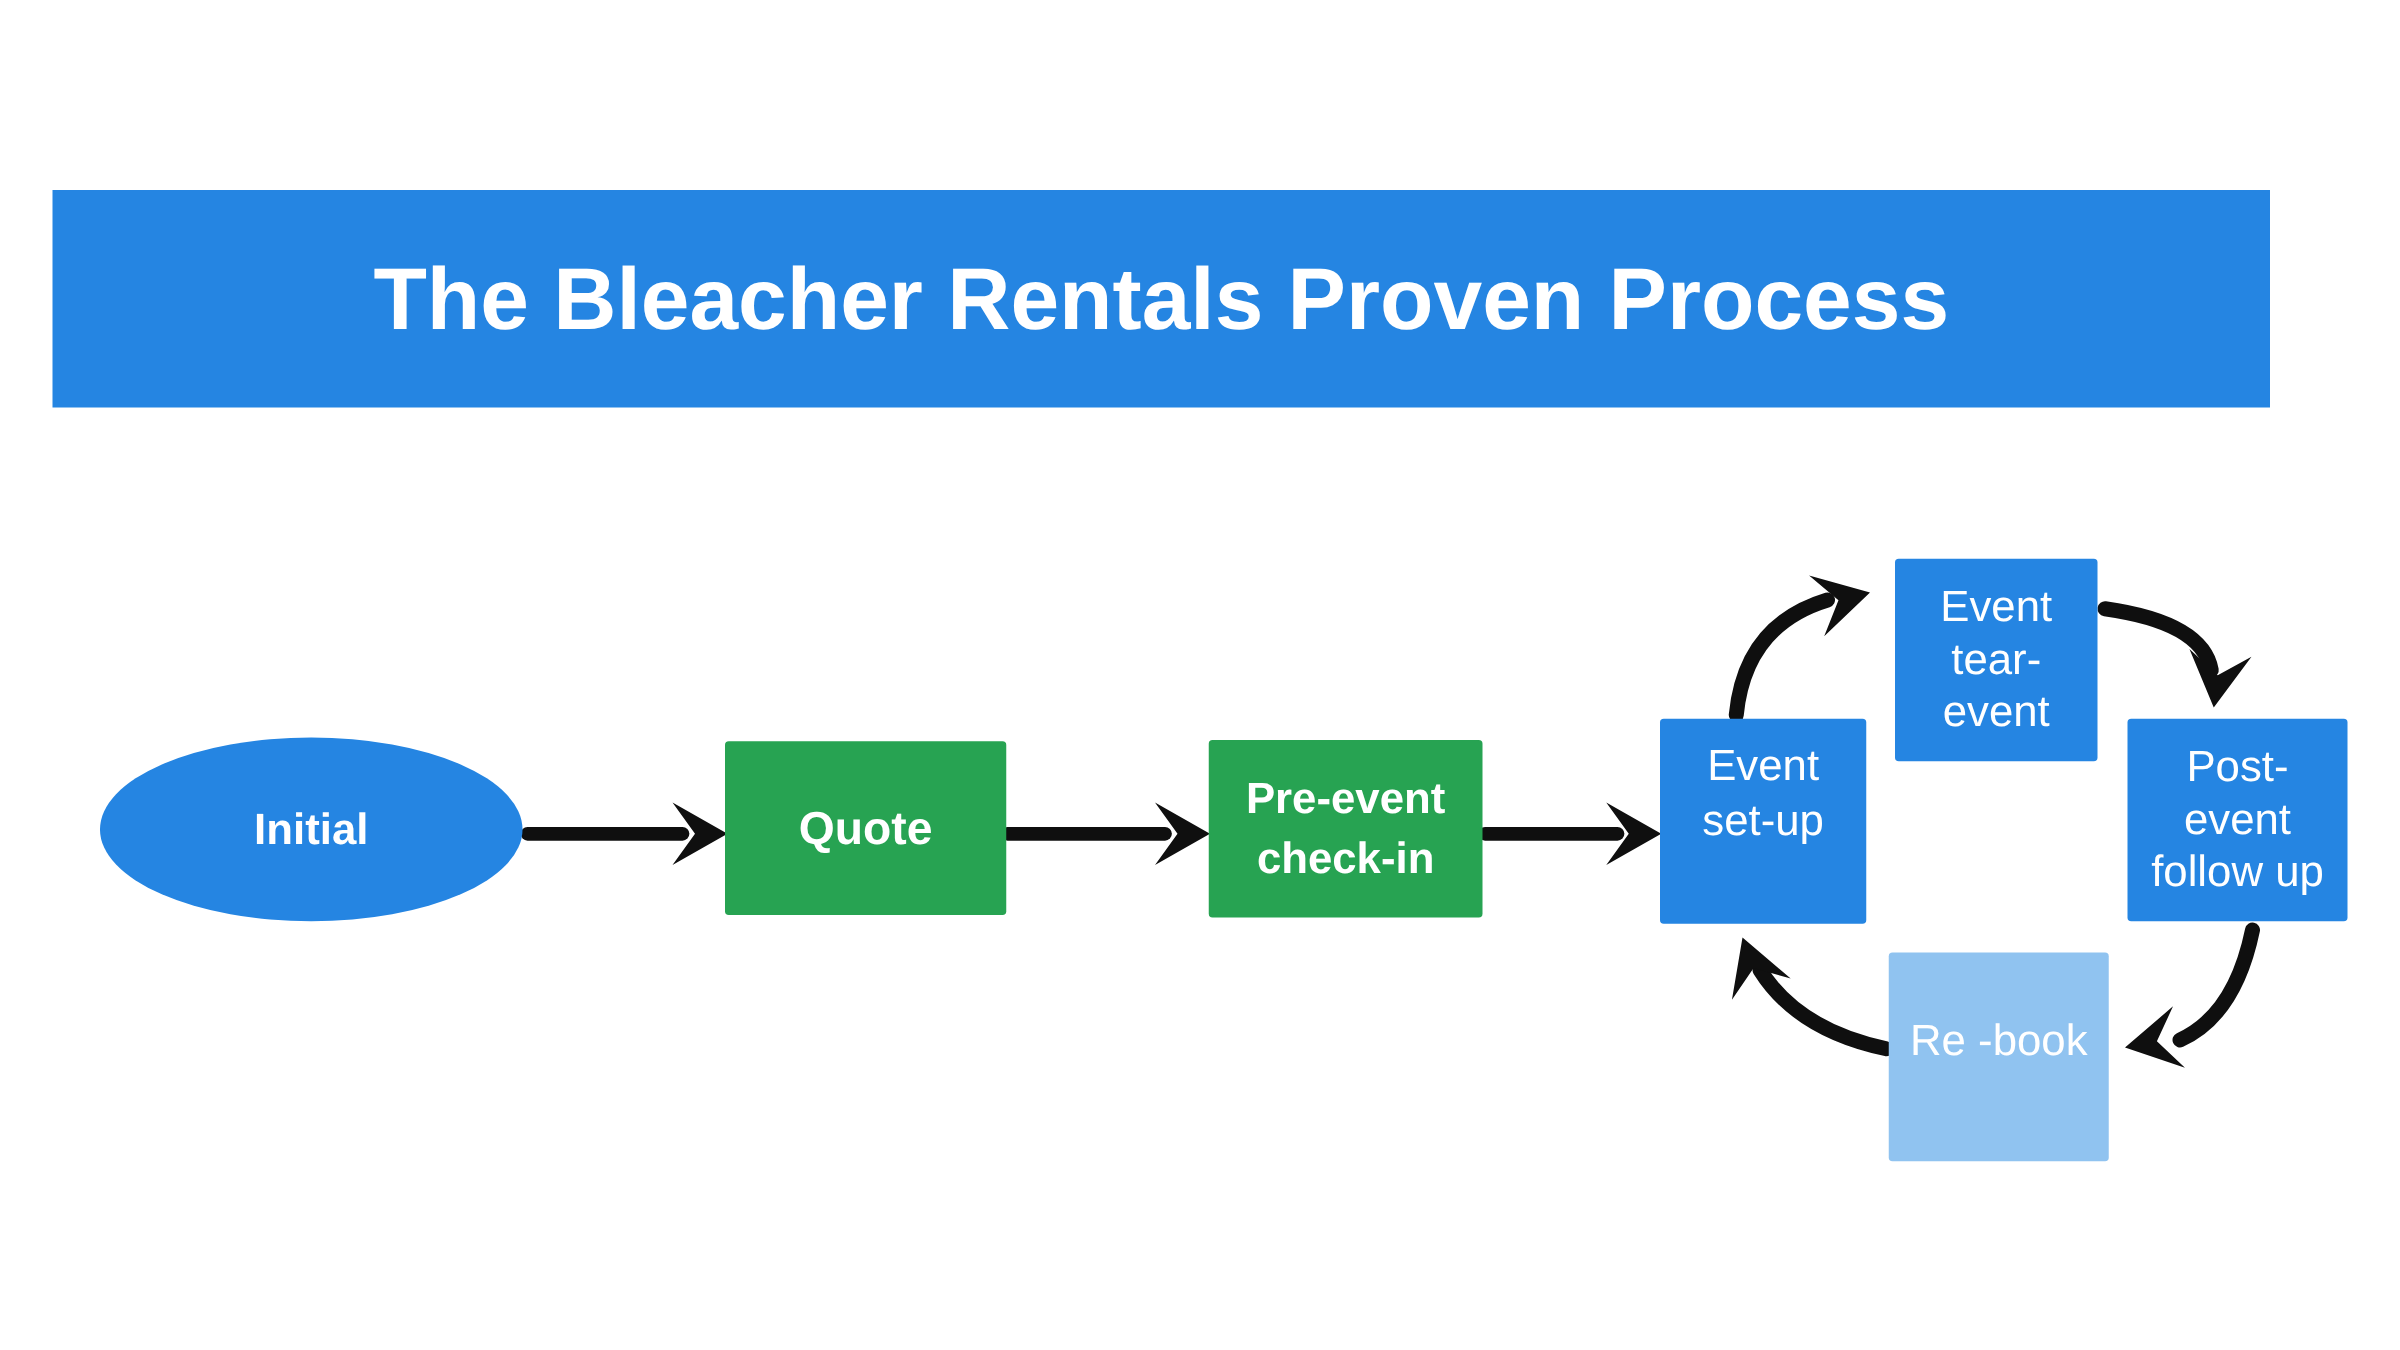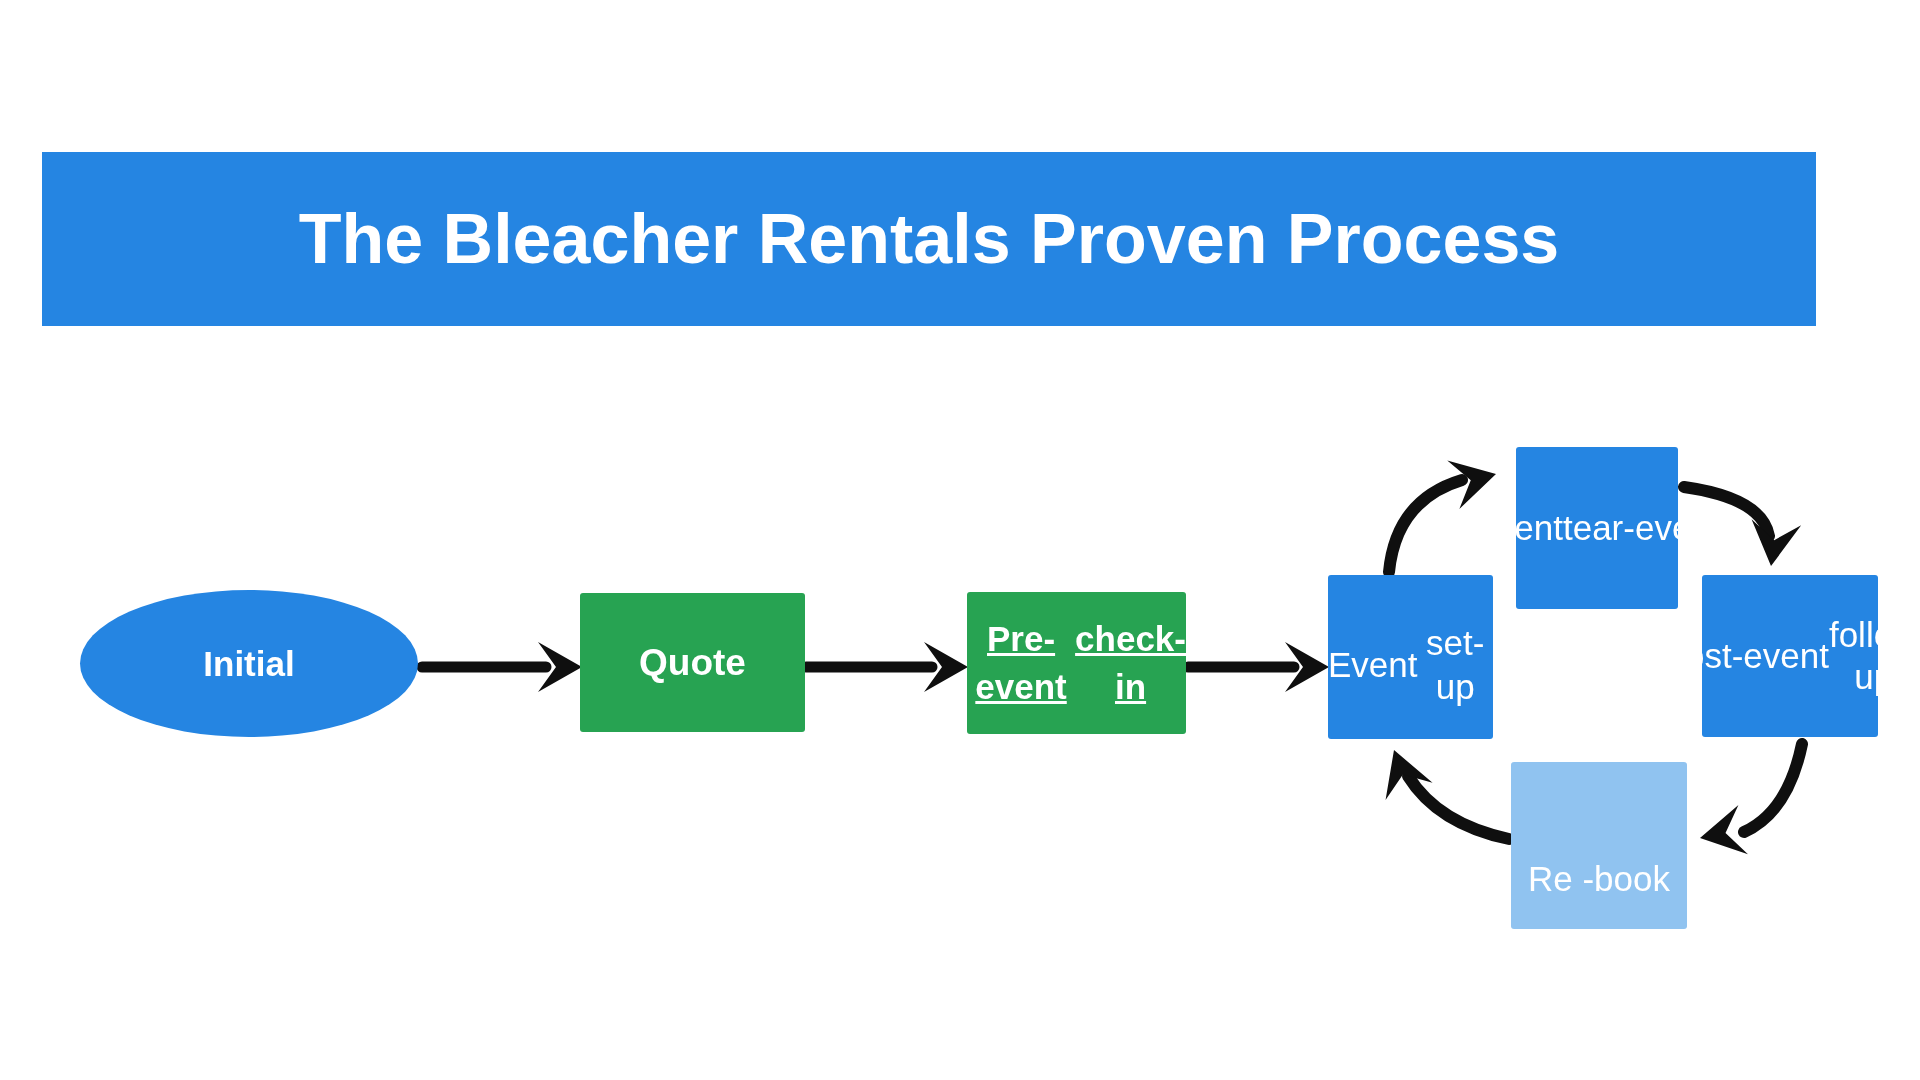--- a/index.html
+++ b/index.html
@@ -16,39 +16,39 @@
     background:var(--primary-blue,#2585e2);
     display:flex;align-items:center;justify-content:center;
   }
   .banner .title{
     margin:0;color:var(--text-white,#fff);
     font-size:70px;font-weight:bold;white-space:nowrap;letter-spacing:0;
   }
   
   .node{
     position:absolute;color:var(--text-white,#fff);text-align:center;
-    display:flex;flex-direction:row;align-items:center;justify-content:center;
+    display:flex;flex-direction:column;align-items:center;justify-content:center;
     box-sizing:border-box;border-radius:3px;
   }
   .node .line{width:100%;}
   
   .n-initial{
     left:80px;top:590px;width:338px;height:147px;border-radius:50%;
     background:var(--primary-blue,#2585e2);
     font-weight:bold;font-size:35px;line-height:46px;gap:32px;
   }
   .n-quote{
     left:580px;top:593px;width:225px;height:139px;
     background:var(--green,#27a352);
     font-weight:bold;font-size:37px;
   }
   .n-preevent{
     left:967px;top:592px;width:219px;height:142px;
     background:var(--green,#27a352);
-    font-weight:bold;font-size:35px;line-height:48px;text-decoration:underline;
+    font-weight:bold;font-size:35px;line-height:48px;
   }
   .n-setup{
     left:1328px;top:575px;width:165px;height:164px;
     background:var(--primary-blue,#2585e2);
     font-size:35px;line-height:44px;
     justify-content:flex-start;padding-top:16px;
   }
   .n-teardown{
     left:1516px;top:447px;width:162px;height:162px;
     background:var(--primary-blue,#2585e2);
@@ -56,21 +56,21 @@
   }
   .n-postevent{
     left:1702px;top:575px;width:176px;height:162px;
     background:var(--primary-blue,#2585e2);
     font-size:35px;line-height:42px;
   }
   .n-rebook{
     left:1511px;top:762px;width:176px;height:167px;
     background:var(--light-blue,#90c3f0);
     font-size:35px;
-    justify-content:flex-start;padding-top:67px;
+    justify-content:flex-start;padding-top:51px;
   }
   
   .arrows{position:absolute;left:0;top:0;}
   .arrow-line{stroke:var(--arrow-black,#0f0f0f);stroke-width:11;fill:none;stroke-linecap:round;}
   .arrow-curve{stroke:var(--arrow-black,#0f0f0f);stroke-width:12;fill:none;stroke-linecap:round;}
   .dart{fill:var(--arrow-black,#0f0f0f);stroke:none;}
 </style>
 </head>
 <body>
 

